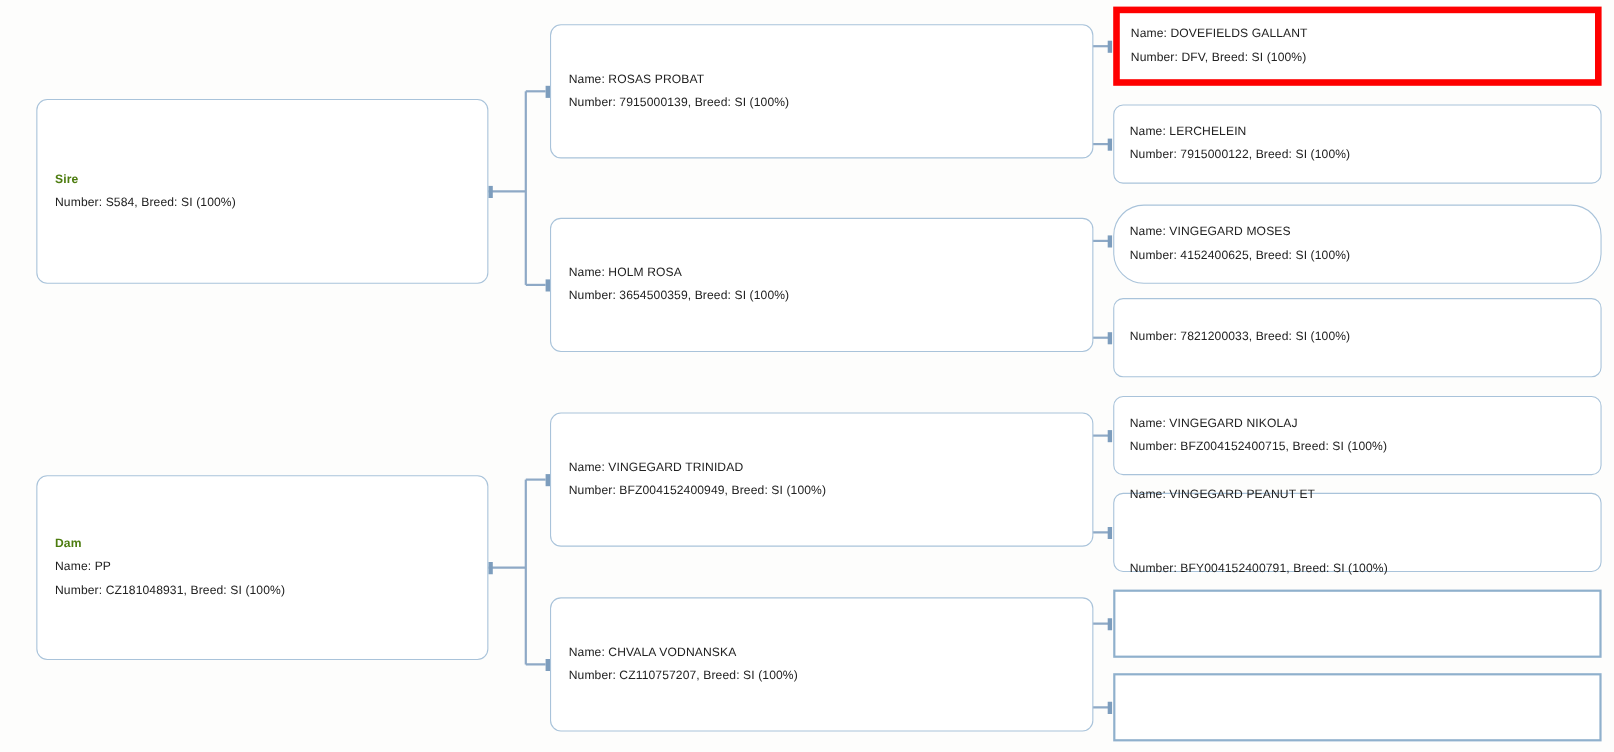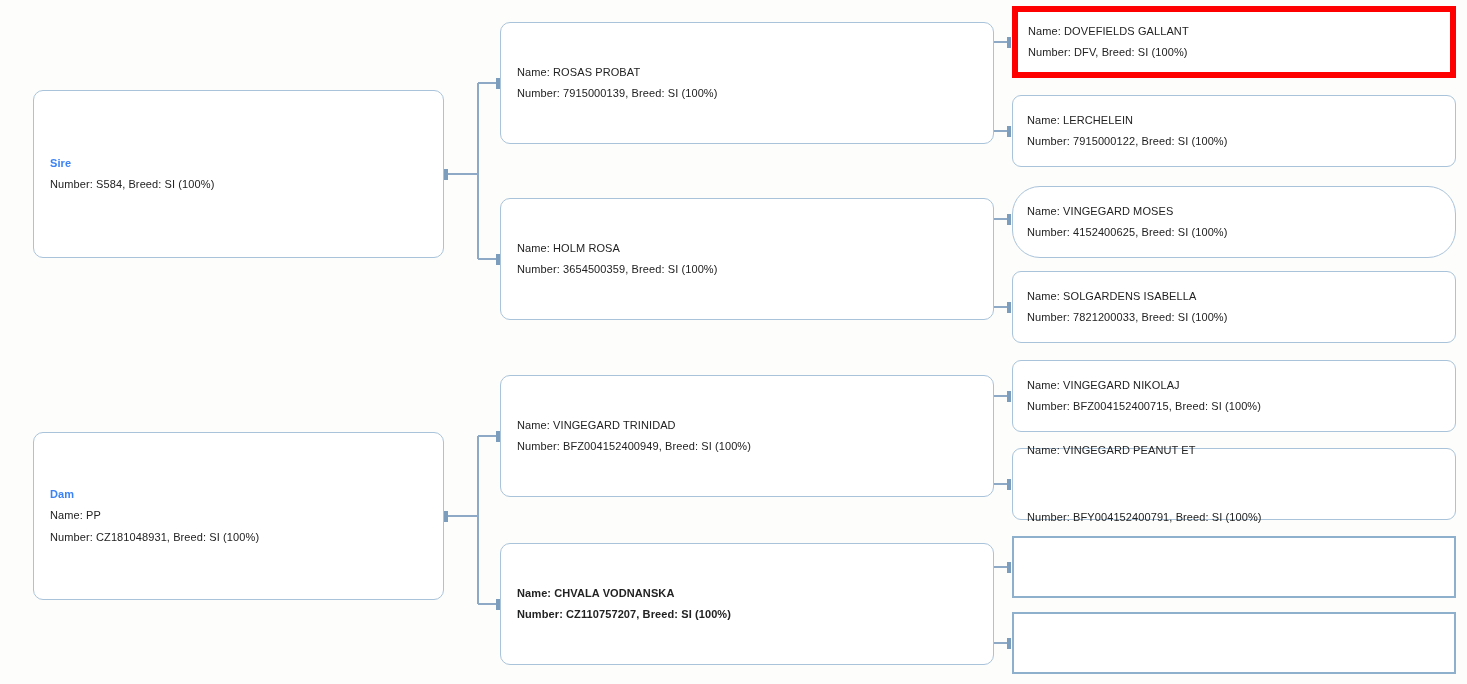--- a/index.html
+++ b/index.html
@@ -42,21 +42,21 @@
     display: flex;
     flex-direction: column;
     justify-content: center;
     color: #222222;
     font-size: 11px;
     line-height: 1.95;
     letter-spacing: 0.1px;
   }
   .node .label {
     font-weight: bold;
-    color: #3b82f6;
+    color: #4d7c0f;
   }
   .node .line {
     white-space: nowrap;
   }
 
   
   .gen1 {
     left: 33px;
     width: 411px;
     height: 168px;
@@ -175,42 +175,41 @@
   <div class="node gen2" style="top:198px;">
     <span class="line">Name: HOLM ROSA</span>
     <span class="line">Number: 3654500359, Breed: SI (100%)</span>
   </div>
 
   <div class="node gen2" style="top:375px;">
     <span class="line">Name: VINGEGARD TRINIDAD</span>
     <span class="line">Number: BFZ004152400949, Breed: SI (100%)</span>
   </div>
 
-  <div class="node gen2" style="top:543px;font-weight:bold;">
+  <div class="node gen2" style="top:543px;">
     <span class="line">Name: CHVALA VODNANSKA</span>
     <span class="line">Number: CZ110757207, Breed: SI (100%)</span>
   </div>
 
   <div class="node gen3 highlight" style="top:6px;">
     <span class="line">Name: DOVEFIELDS GALLANT</span>
     <span class="line">Number: DFV, Breed: SI (100%)</span>
   </div>
 
   <div class="node gen3" style="top:95px;">
     <span class="line">Name: LERCHELEIN</span>
     <span class="line">Number: 7915000122, Breed: SI (100%)</span>
   </div>
 
   <div class="node gen3" style="top:186px;border-radius:28px;">
     <span class="line">Name: VINGEGARD MOSES</span>
     <span class="line">Number: 4152400625, Breed: SI (100%)</span>
   </div>
 
   <div class="node gen3" style="top:271px;">
-    <span class="line">Name: SOLGARDENS ISABELLA</span>
     <span class="line">Number: 7821200033, Breed: SI (100%)</span>
   </div>
 
   <div class="node gen3" style="top:360px;">
     <span class="line">Name: VINGEGARD NIKOLAJ</span>
     <span class="line">Number: BFZ004152400715, Breed: SI (100%)</span>
   </div>
 
   <div class="node gen3" style="top:448px;gap:46px;">
     <span class="line">Name: VINGEGARD PEANUT ET</span>

